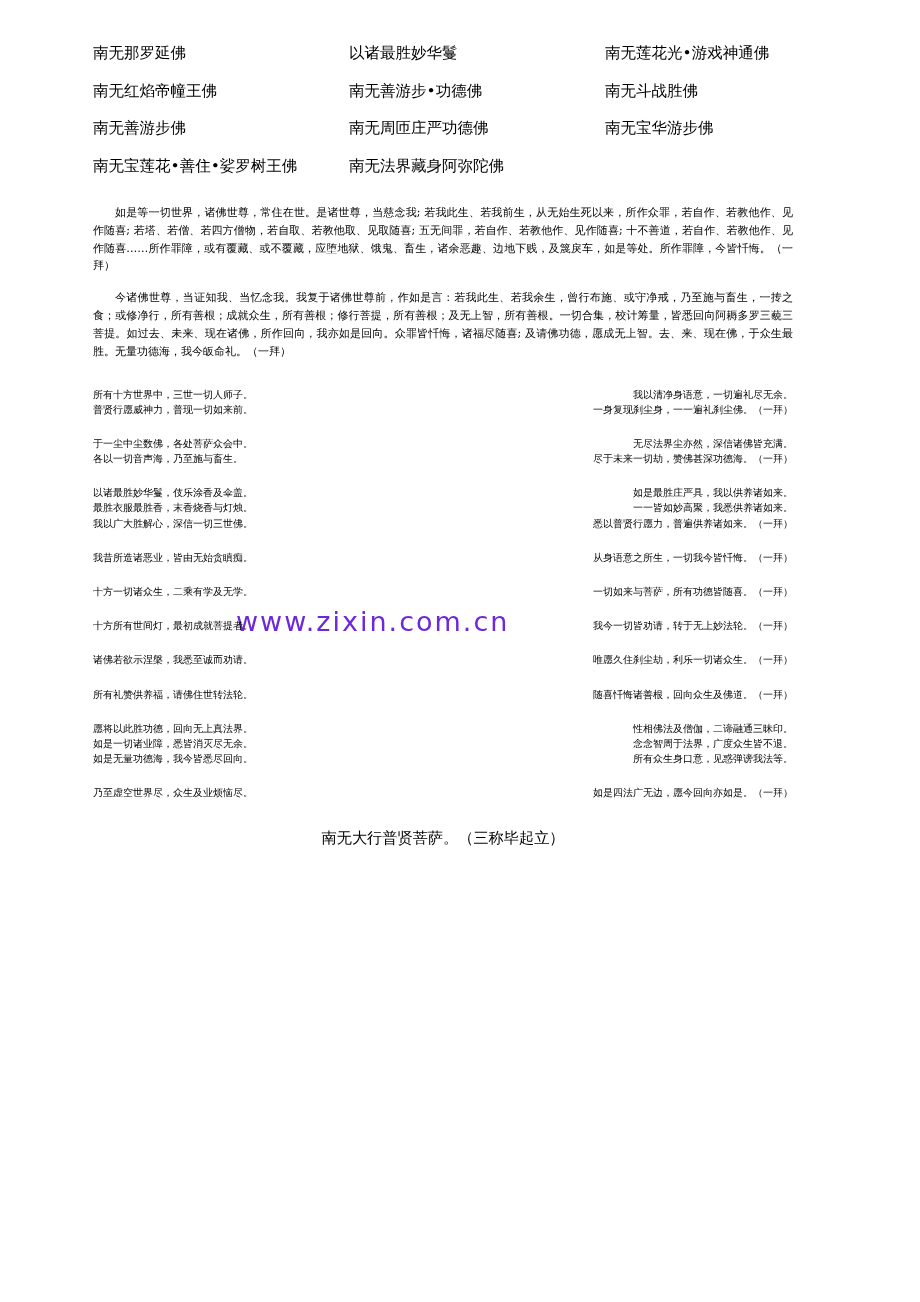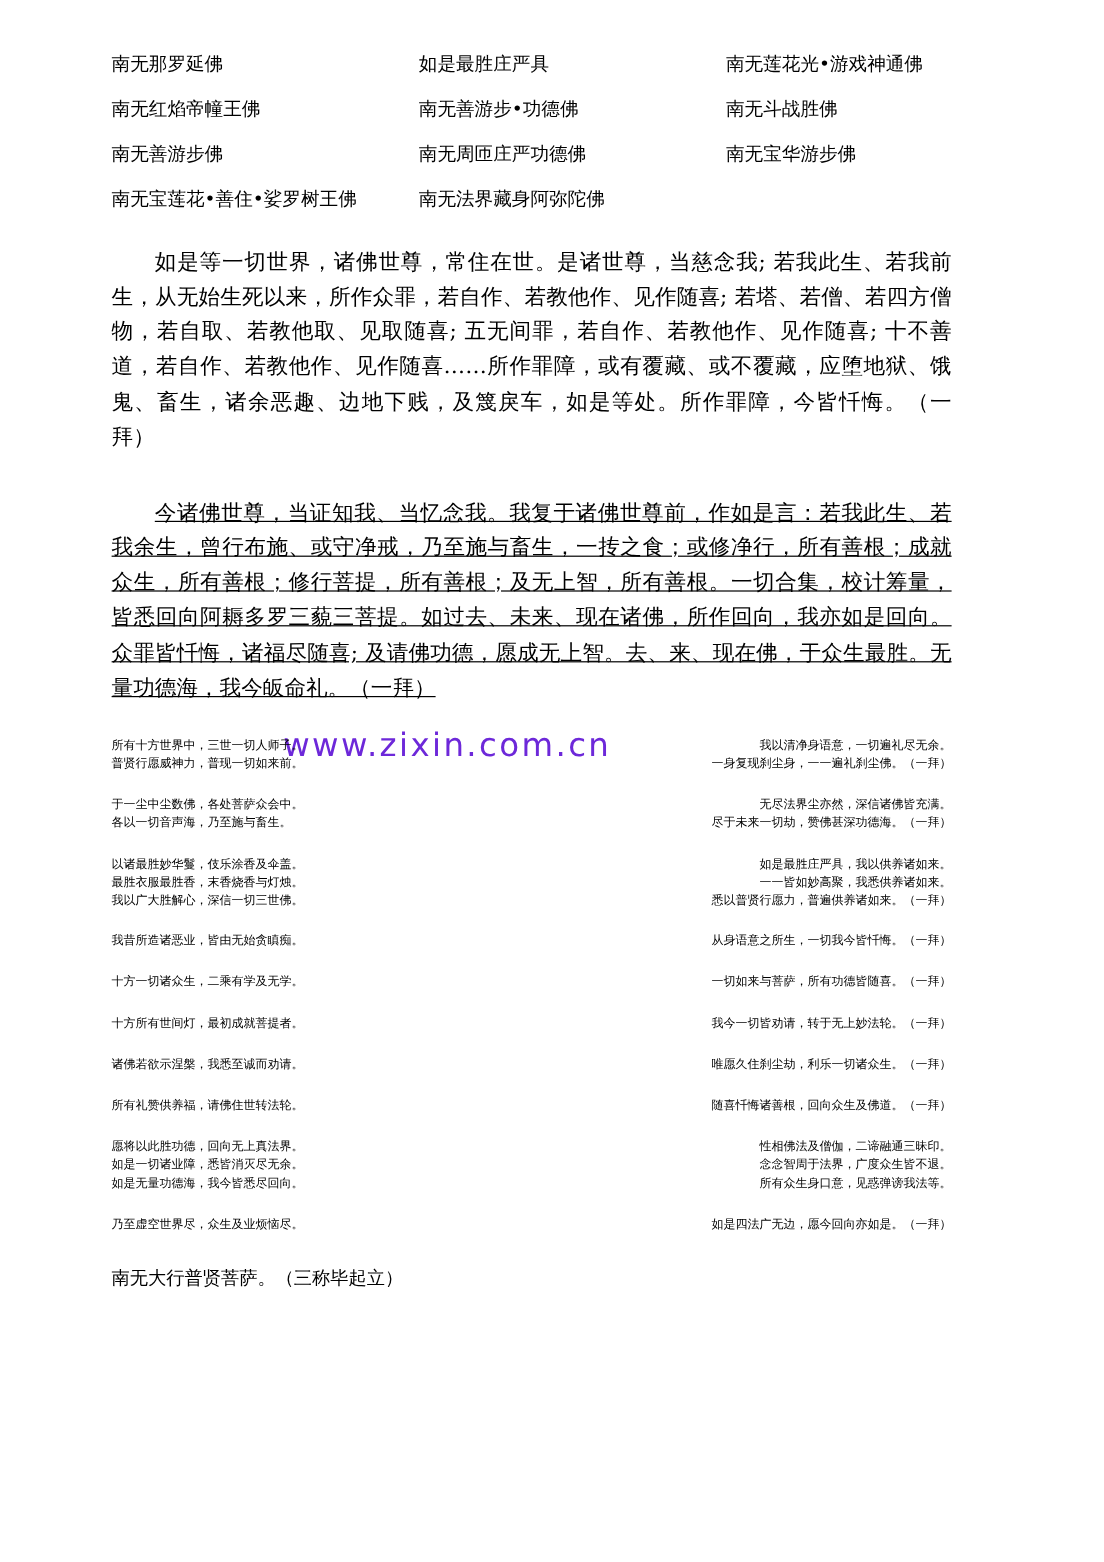--- a/index.html
+++ b/index.html
@@ -42,29 +42,29 @@
     vertical-align: top;
     white-space: nowrap;
   }
   .name-grid td.c0 { width: 256px; }
   .name-grid td.c1 { width: 256px; }
   .name-grid td.c2 { width: 188px; }
   .name-grid tr.last td { padding-bottom: 0; }
 
   
   .para {
-    font-size: 18px;
+    font-size: 11px;
     line-height: 1.62;
     text-align: justify;
     text-justify: inter-ideograph;
     text-indent: 2em;
     margin: 0;
   }
   .para.p1 { margin-top: 30px; }
-  .para.p2 { margin-top: 34px; text-decoration: underline; }
+  .para.p2 { margin-top: 14px; }
 
   
   .verses {
     margin-top: 26px;
     width: 700px;
   }
   .verse-group {
     margin-bottom: 19px;
   }
   .verse-group:last-child { margin-bottom: 0; }
@@ -82,20 +82,21 @@
   .verse-line .right {
     flex: 1 1 auto;
     text-align: right;
   }
 
   .closing {
     margin-top: 26px;
     font-size: 15.2px;
     line-height: 1.52;
     padding-left: 0;
+    text-align: center;
   }
 
   
   .watermark {
     position: absolute;
     left: 236px;
     top: 606px;
     font-size: 27px;
     letter-spacing: 2px;
     color: #6d28d9;
@@ -111,21 +112,21 @@
 <div class="page">
 
   <div class="watermark">www.zixin.com.cn</div>
 
   <div class="content">
 
     <table class="name-grid">
       <tbody>
           <tr>
         <td class="c0">南无那罗延佛</td>
-        <td class="c1">如是最胜庄严具</td>
+        <td class="c1">以诸最胜妙华鬘</td>
         <td class="c2">南无莲花光•游戏神通佛</td>
       </tr>
       <tr>
         <td class="c0">南无红焰帝幢王佛</td>
         <td class="c1">南无善游步•功德佛</td>
         <td class="c2">南无斗战胜佛</td>
       </tr>
       <tr>
         <td class="c0">南无善游步佛</td>
         <td class="c1">南无周匝庄严功德佛</td>

